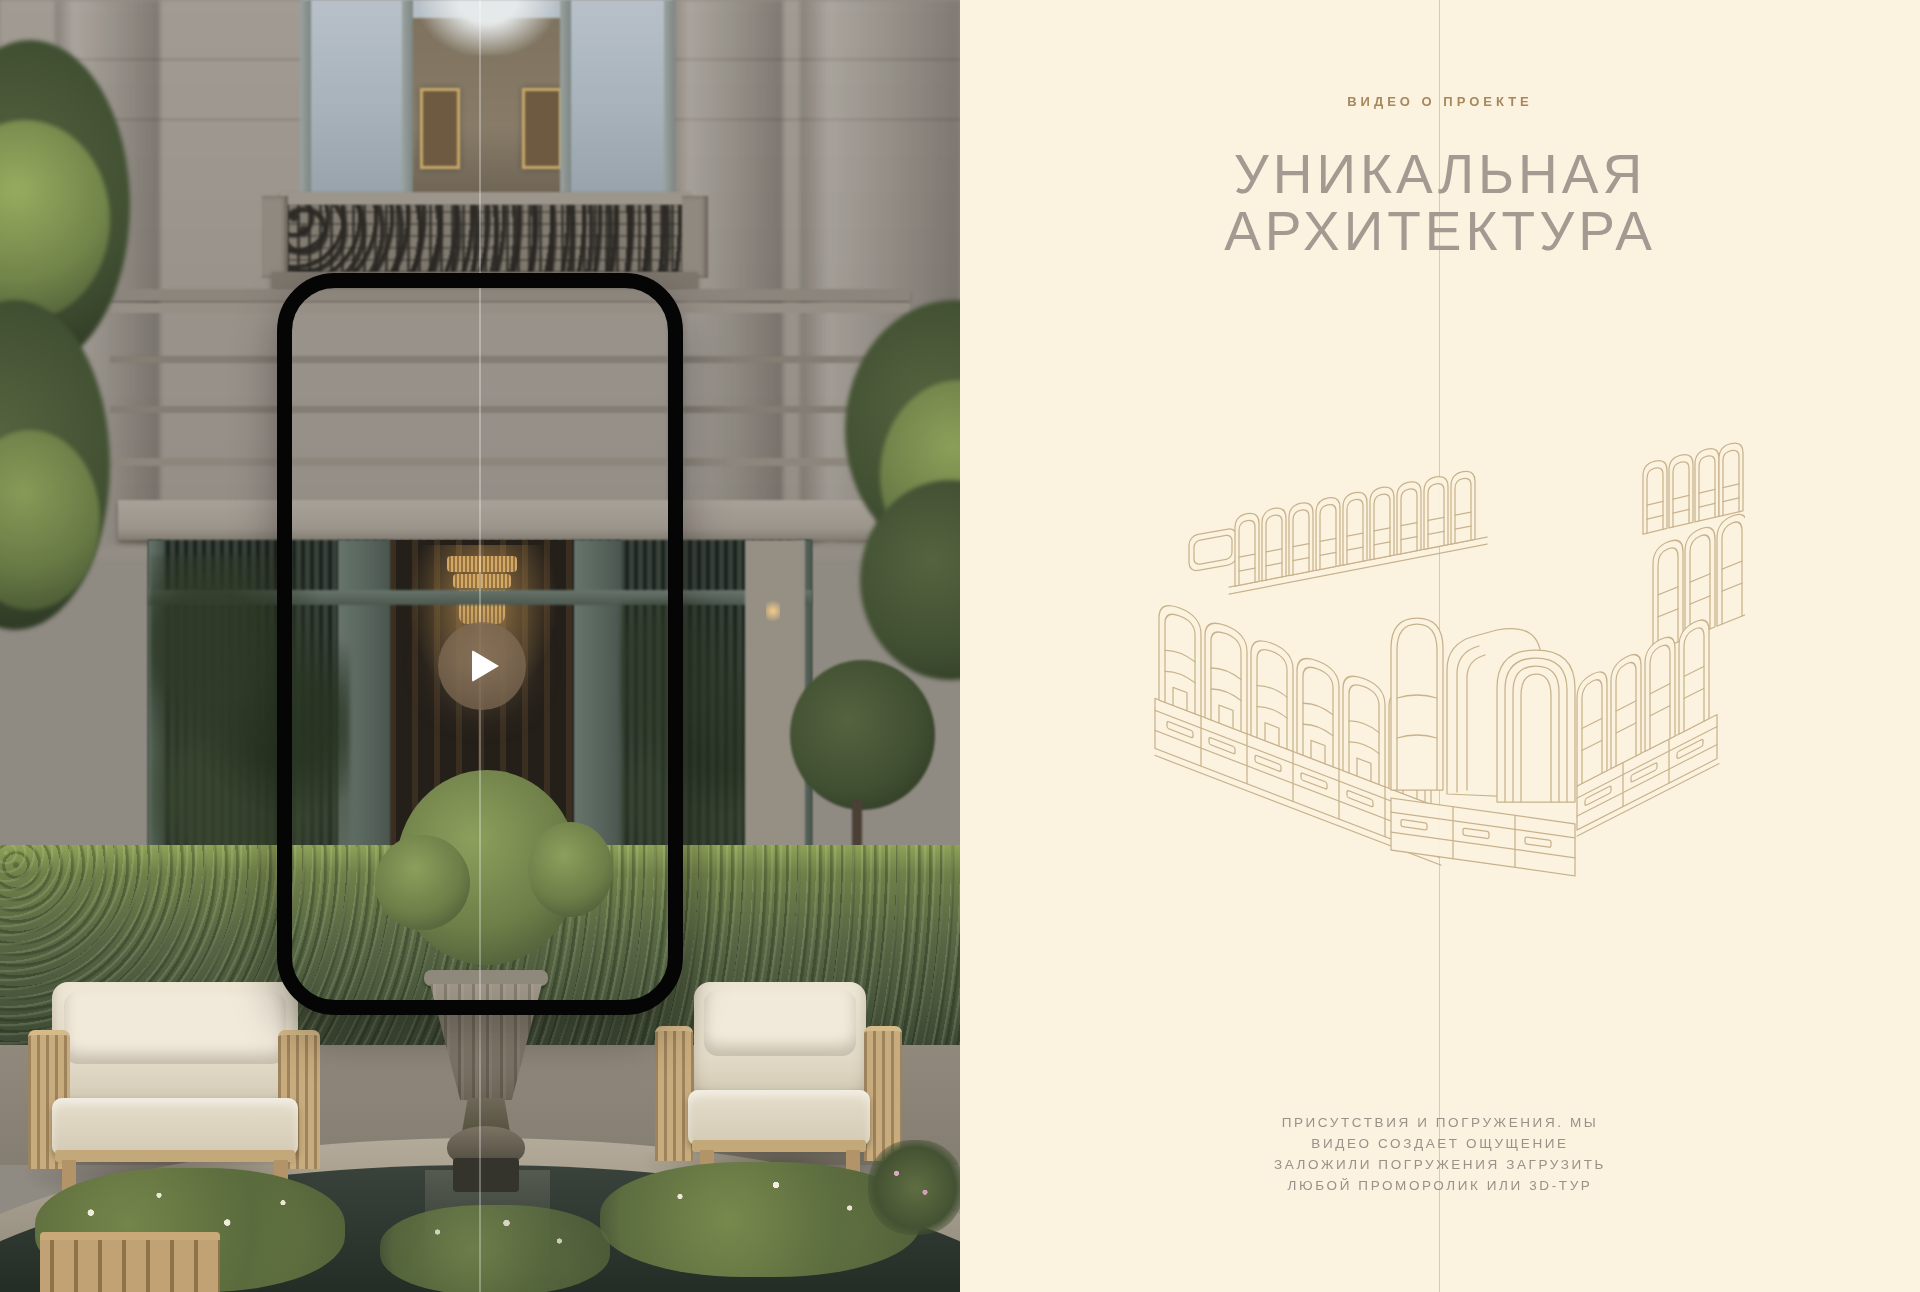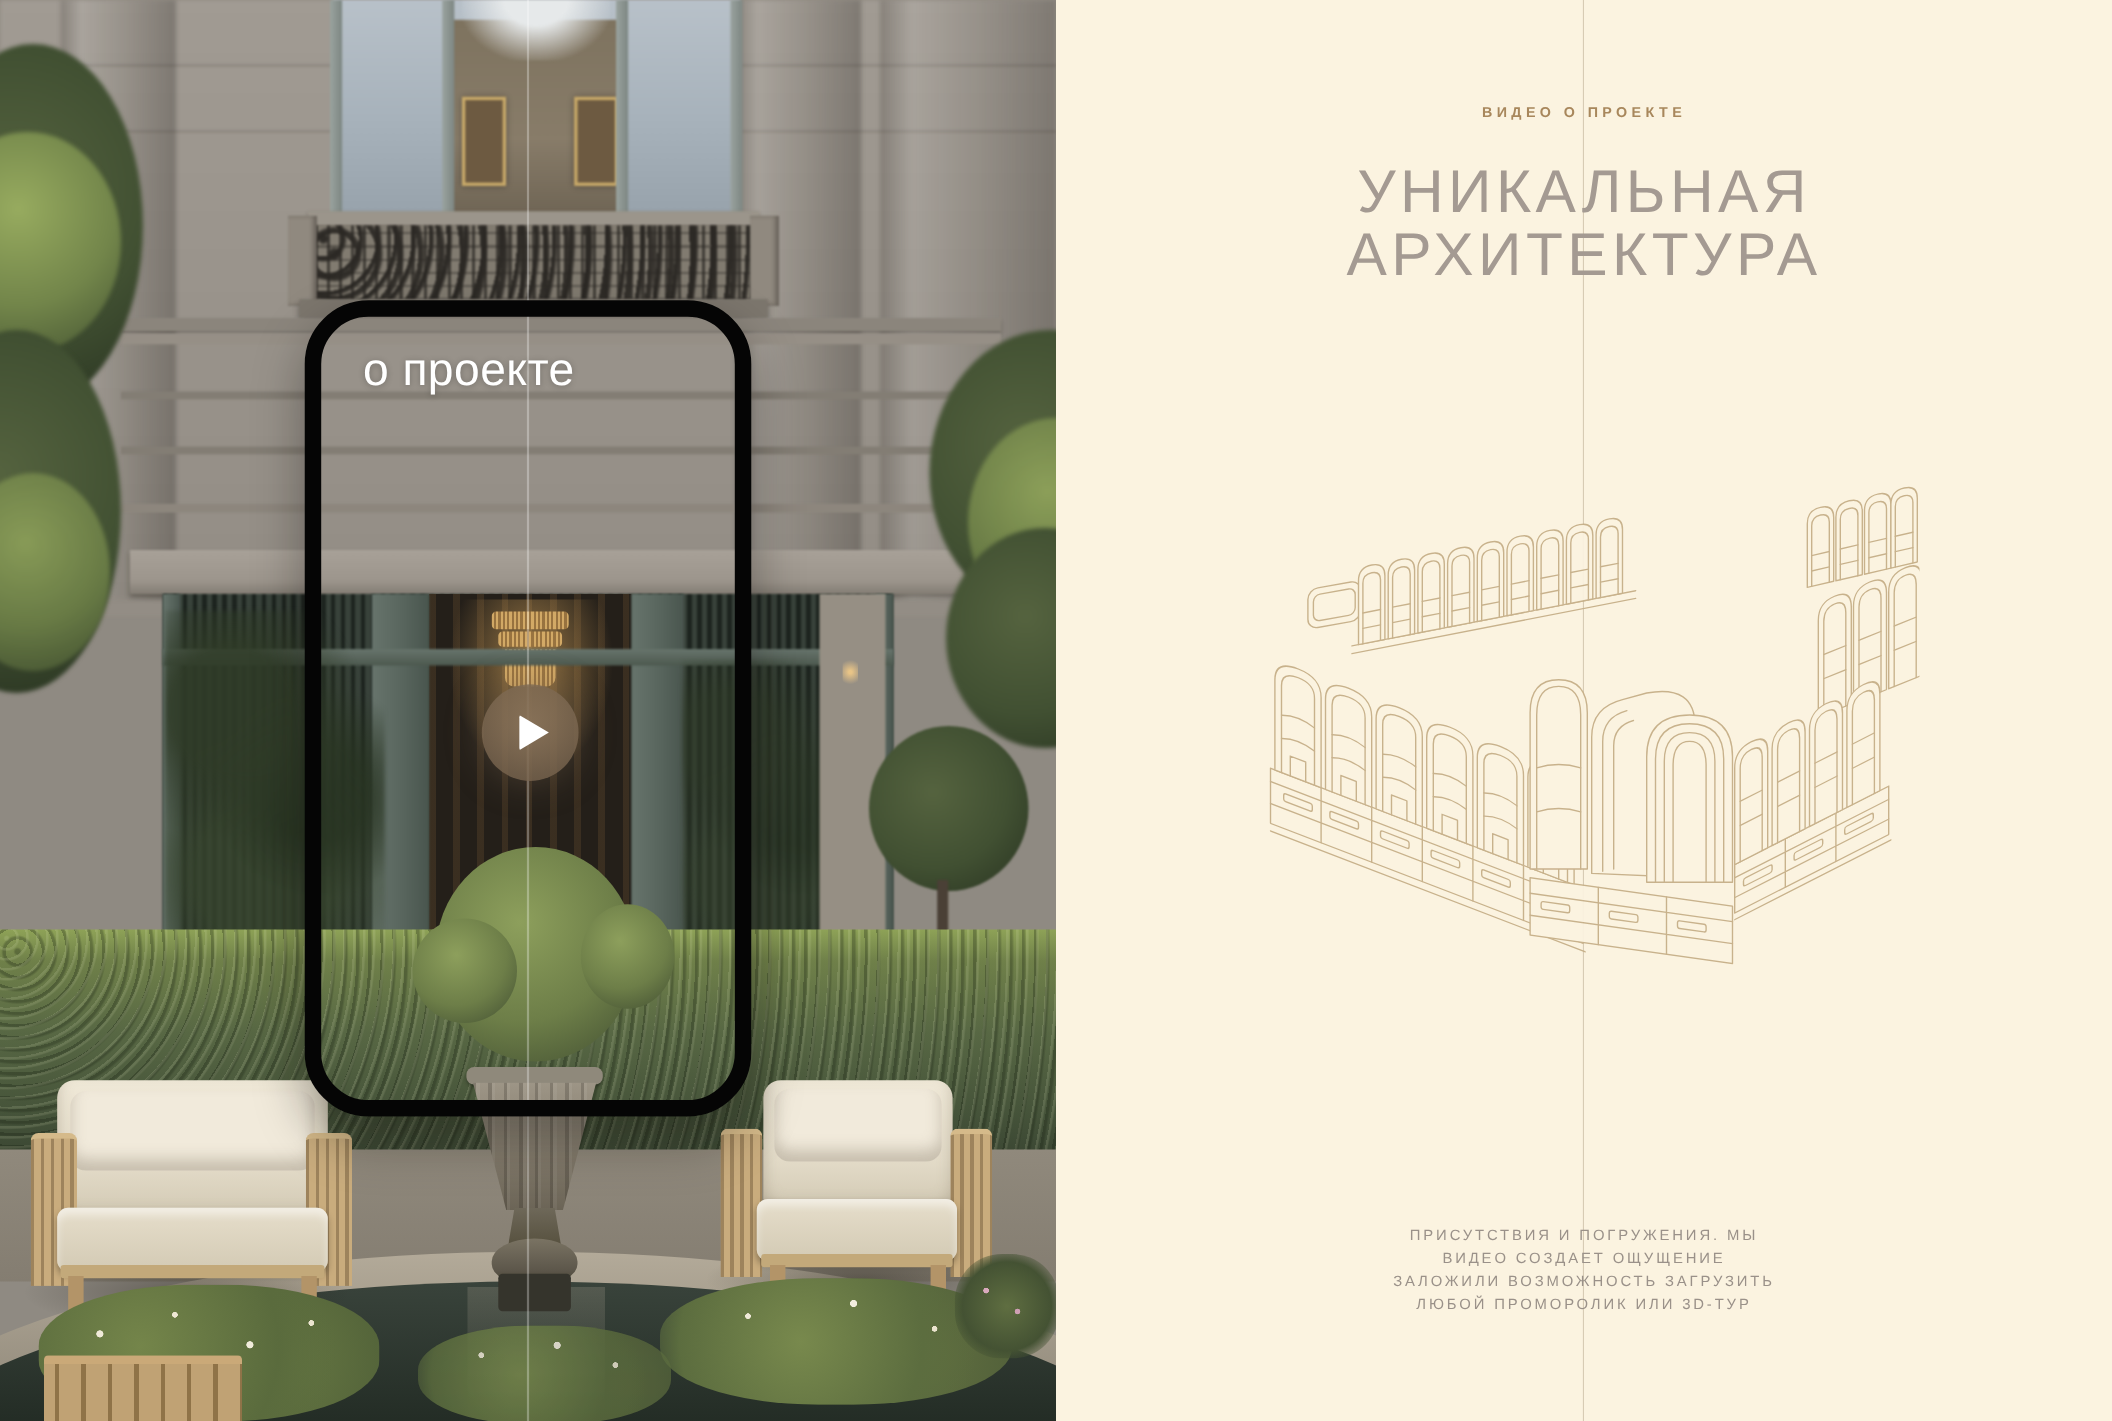--- a/index.html
+++ b/index.html
@@ -251,21 +251,20 @@
     <div class="abs aqua aqua2" style="left:380px;top:1205px;width:230px;height:90px;opacity:.85"></div>
     <div class="abs aqua aqua2" style="left:600px;top:1162px;width:320px;height:115px"></div>
     <div class="abs aqua aqua3" style="left:868px;top:1140px;width:95px;height:95px"></div>
     <div class="abs bench" style="left:40px;top:1232px;width:180px;height:60px"></div>
 
     <div class="abs fold-left"></div>
   </div>
 
   <div class="abs phone"></div>
   <div class="abs phone-title">
-    <div>о проекте</div>
   </div>
   <div class="abs play-btn">
     <div class="play-tri"></div>
   </div>
 
   <div class="right">
     <div class="abs fold-right"></div>
 
     <svg class="illu" viewBox="0 0 600 445" aria-hidden="true">
       <defs>
@@ -373,17 +372,17 @@
     </svg>
 
     <div class="abs h1">
       <div>УНИКАЛЬНАЯ</div>
       <div>АРХИТЕКТУРА</div>
     </div>
     <div class="abs eyebrow">ВИДЕО О ПРОЕКТЕ</div>
     <div class="abs caption">
       <div>ПРИСУТСТВИЯ И ПОГРУЖЕНИЯ. МЫ</div>
       <div>ВИДЕО СОЗДАЕТ ОЩУЩЕНИЕ</div>
-      <div>ЗАЛОЖИЛИ ВОЗМОЖНОСТЬ ЗАГРУЗИТЬ</div>
+      <div>ЗАЛОЖИЛИ ПОГРУЖЕНИЯ ЗАГРУЗИТЬ</div>
       <div>ЛЮБОЙ ПРОМОРОЛИК ИЛИ 3D-ТУР</div>
     </div>
   </div>
 </div>
 
 </body></html>

